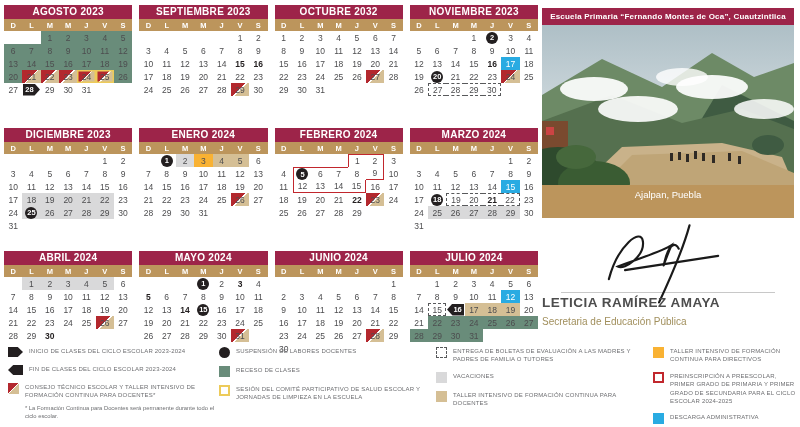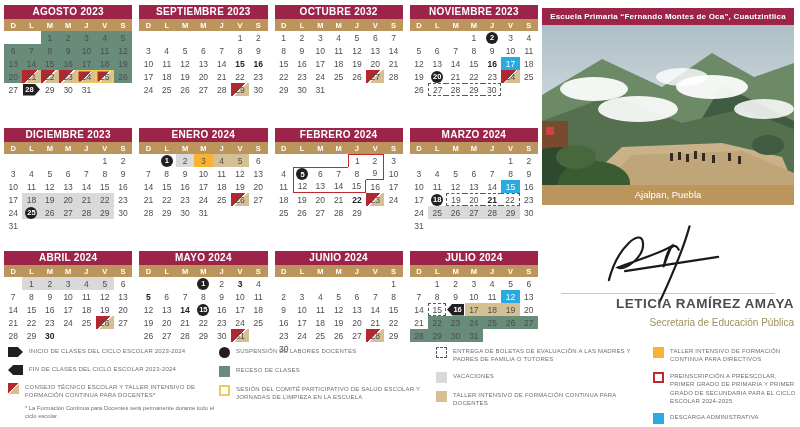--- a/index.html
+++ b/index.html
@@ -24,22 +24,22 @@
   .consejo_comite{box-shadow:inset 0 0 0 1.5px #EDCB5A}
   .suspension>span{width:12px;height:12px;border-radius:50%;background:#231F20;color:#fff;display:flex;align-items:center;justify-content:center;font-size:7.5px;font-weight:700}
   .inicio>span{width:17px;height:12px;background:#231F20;color:#fff;clip-path:polygon(0 0,68% 0,100% 50%,68% 100%,0 100%);display:flex;align-items:center;justify-content:center;padding-right:4px;font-size:7.5px;font-weight:700}
   .fin>span{width:17px;height:12px;background:#231F20;color:#fff;clip-path:polygon(32% 0,100% 0,100% 100%,32% 100%,0 50%);display:flex;align-items:center;justify-content:center;padding-left:4px;font-size:7.5px;font-weight:700}
 
   
   .right-panel{position:absolute;left:542px;top:8px;width:252px}
   .school-bar{background:#9D2449;color:#fff;font-size:8px;font-weight:700;text-align:center;padding:4px 0;letter-spacing:.2px}
   .photo{height:160px;overflow:hidden}
   .photo svg{display:block}
-  .location-bar{height:20px;line-height:20px;background:#BC955C;color:#fff;font-size:9.5px;text-align:center}
-  .sig-block{text-align:right;padding-top:16px}
+  .location-bar{height:33px;line-height:20px;background:#BC955C;color:#fff;font-size:9.5px;text-align:center}
+  .sig-block{text-align:left;padding-top:2px}
   .sig-block svg{display:block;margin:0 auto -14px}
   .sig-line{border-top:1px solid #C8C8C8;width:214px;margin:0 auto 2px}
   .sig-name{font-size:13.5px;font-weight:800;color:#4D4D4D;letter-spacing:.5px}
   .sig-role{font-size:10px;color:#A18F5C;margin-top:6px}
 
   
   .legend{position:absolute;left:8px;top:347px;width:788px;display:grid;grid-template-columns:207px 213px 213px 1fr;column-gap:4px;align-items:start}
   .lg-item{display:flex;gap:6px;margin-bottom:8px;align-items:flex-start}
   .lg-icon{width:11px;height:11px;flex:none;margin-top:0}
   .i-start{background:#231F20;width:15px;height:10px;clip-path:polygon(0 0,65% 0,100% 50%,65% 100%,0 100%)}

